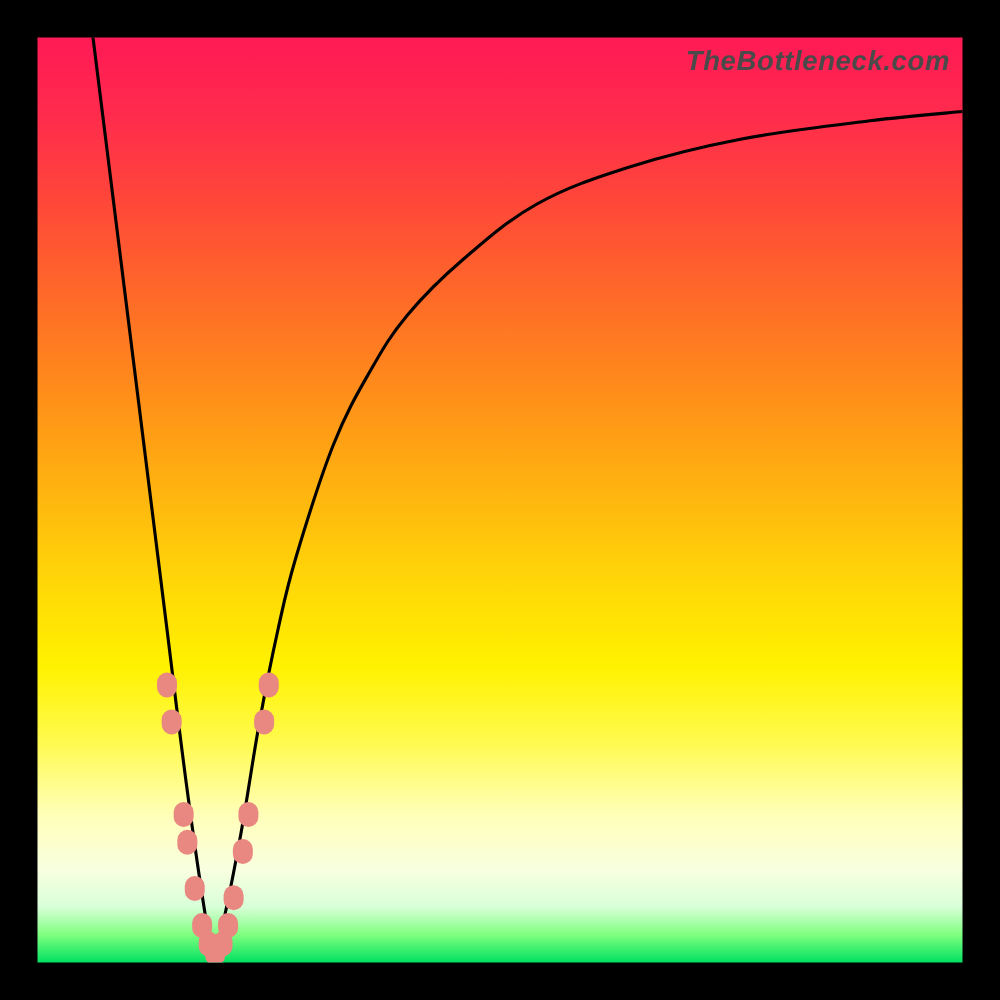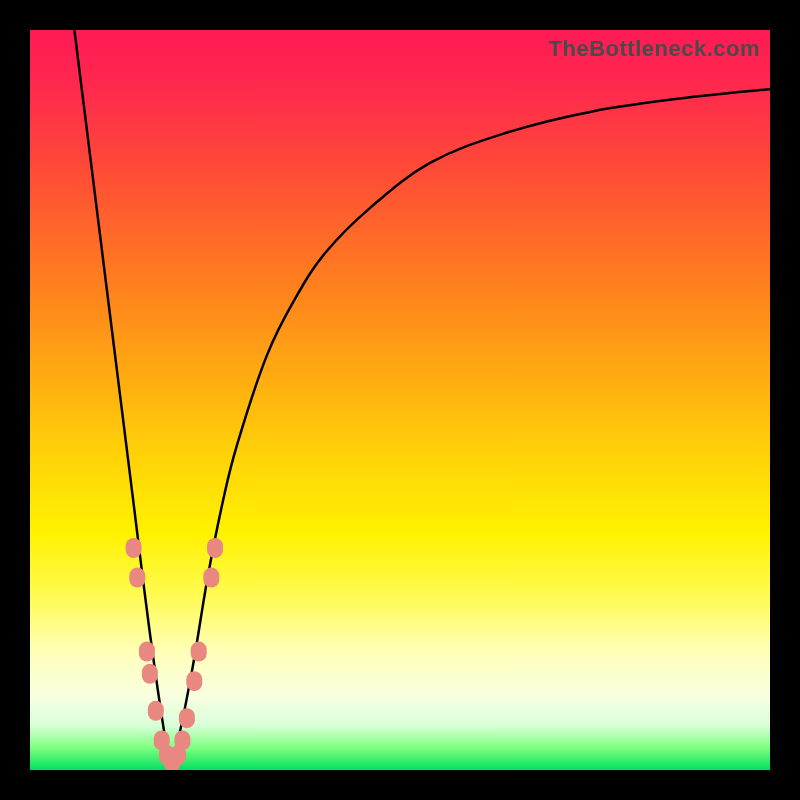--- a/index.html
+++ b/index.html
@@ -24,20 +24,21 @@
         #ff8c1a 38%,
         #ffb010 48%,
         #ffd408 58%,
         #fff200 68%,
         #fffa4d 76%,
         #ffffb8 84%,
         #f8ffe0 90%,
         #d8ffd8 94%,
         #7fff7f 97%,
         #00e060 100%);
+      font-style: italic;
     }
     .watermark {
       position: absolute;
       top: 6px;
       right: 10px;
       font-family: Arial, sans-serif;
       font-size: 22px;
       font-weight: bold;
       color: #4a4a4a;
       letter-spacing: 0.5px;

